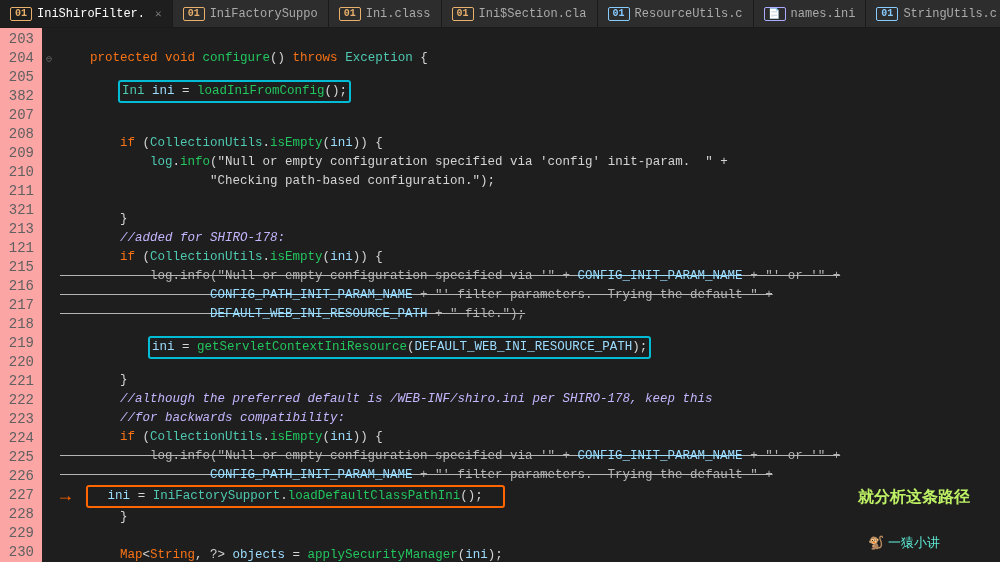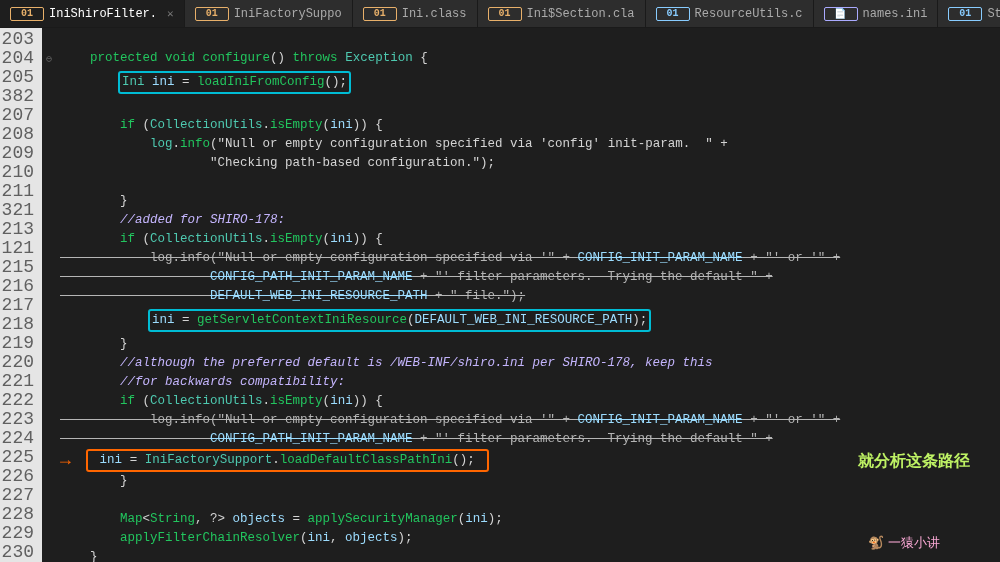--- a/index.html
+++ b/index.html
@@ -30,21 +30,21 @@
       font-size: 12px;
       white-space: nowrap;
       cursor: pointer;
       gap: 5px;
     }
     .tab.active {
       background: #1e1e1e;
       color: #fff;
     }
     .tab-icon {
-      width: 34px;
+      width: 22px;
       height: 14px;
       display: inline-flex;
       align-items: center;
       justify-content: center;
       font-size: 10px;
       font-weight: bold;
       color: #e88;
       border: 1px solid #e88;
       border-radius: 2px;
       flex-shrink: 0;
@@ -65,24 +65,24 @@
       overflow: hidden;
       background: #1e1e1e;
     }
 
     .line-numbers {
       width: 42px;
       padding-top: 2px;
       text-align: right;
       padding-right: 8px;
       color: #606060;
-      font-size: 18px;
+      font-size: 14px;
       line-height: 19px;
       flex-shrink: 0;
-      background: #e5e5e5;
+      background: #fca5a5;
       user-select: none;
     }
     .line-numbers .ln {
       display: block;
     }
     .fold-indicator {
       width: 14px;
       flex-shrink: 0;
       background: #1e1e1e;
       padding-top: 2px;
@@ -109,59 +109,59 @@
     .code-line {
       display: flex;
       align-items: center;
       min-height: 19px;
       padding-left: 4px;
       position: relative;
       white-space: pre;
     }
 
     
-    .kw { color: #22c55e; } 
+    .kw { color: #f97316; } 
     .type { color: #4ec9b0; }
     .method { color: #22c55e; }
     .comment { color: #c4b5fd; font-style: italic; }
     .strikethrough { text-decoration: line-through; color: #b5b5b5; }
     .param { color: #9cdcfe; }
 
     
     .cyan-box {
       display: inline-block;
       border: 2px solid #00bcd4;
       border-radius: 3px;
       padding: 0 2px;
-      margin: 3px -2px;
+      margin: 12px -2px;
     }
     .arrow-indicator {
       color: #ff6600;
       font-size: 18px;
       margin-right: 4px;
     }
     .orange-box {
       display: inline-block;
       border: 2px solid #ff6600;
       border-radius: 3px;
-      padding: 0 12px;
+      padding: 0 20px;
     }
     .chinese-annotation {
       position: absolute;
       right: 30px;
       color: #bef264;
       font-family: sans-serif;
       font-size: 16px;
       font-weight: bold;
     }
     .watermark {
       position: absolute;
       bottom: 10px;
       right: 60px;
-      color: #f9a8d4;
+      color: #5eead4;
       font-family: sans-serif;
       font-size: 13px;
     }
   </style>
 </head>
 <body>
 
 <div class="tab-bar">
 
 <div class="tab active">

